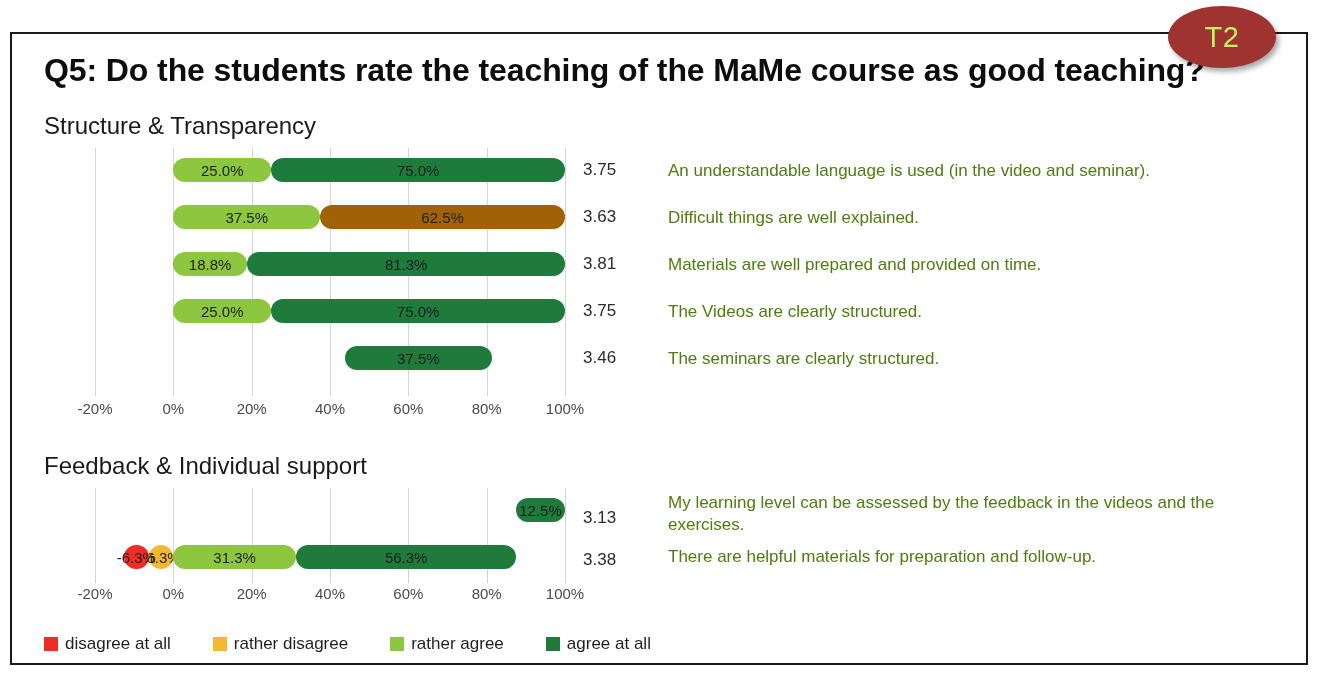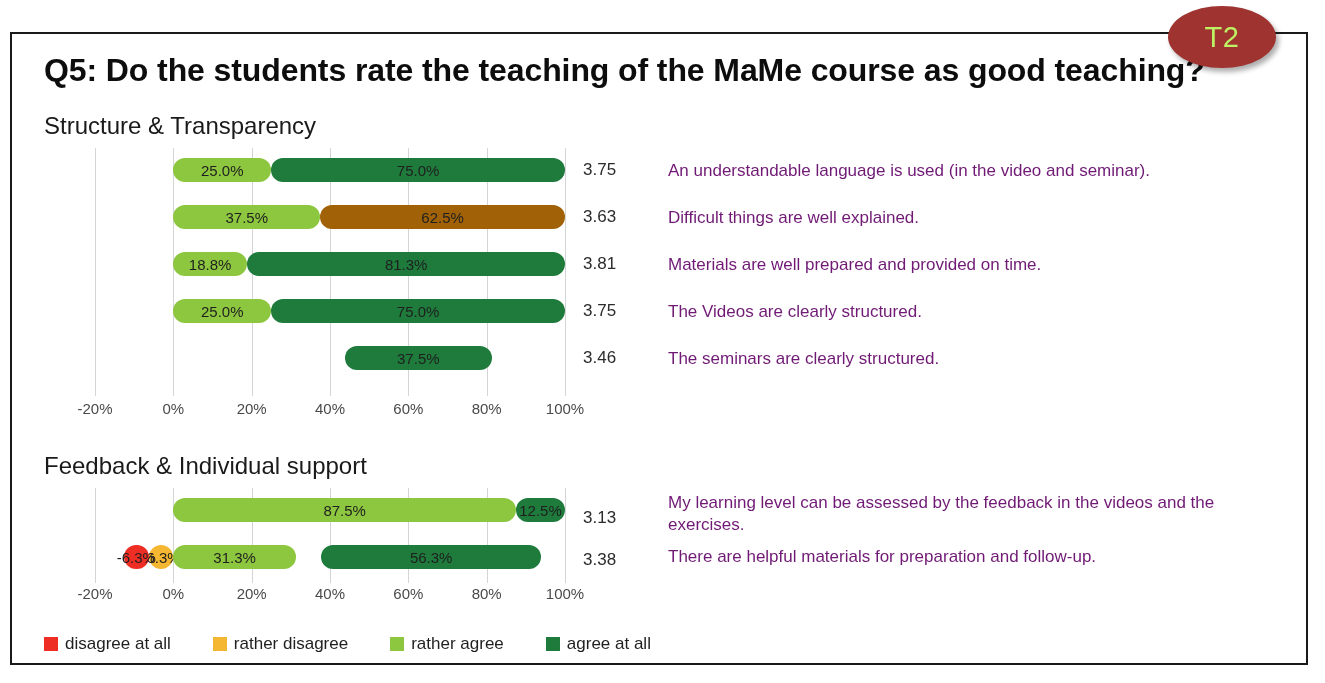--- a/index.html
+++ b/index.html
@@ -42,21 +42,21 @@
   
   .axis{position:absolute;left:95px;height:20px;}
   #axis1{top:400px;width:470px;}
   #axis2{top:585px;width:470px;}
   .tick{position:absolute;top:0;font-size:15px;color:#4a4a4a;
         transform:translateX(-50%);white-space:nowrap;}
 
   
   .rating{position:absolute;left:583px;font-size:17px;color:#2b2b2b;}
   .statement{position:absolute;left:668px;width:625px;font-size:17px;
-             color:#701a75;line-height:1.28;}
+             color:#4d7c0f;line-height:1.28;}
 
   
   #legend{position:absolute;left:44px;top:634px;display:flex;align-items:center;}
   .legend-item{display:flex;align-items:center;margin-right:42px;}
   .swatch{width:14px;height:14px;margin-right:7px;display:inline-block;}
   .legend-label{font-size:17px;color:#1f1f1f;white-space:nowrap;}
 </style>
 </head>
 <body>
 
@@ -111,28 +111,27 @@
 
 <div class="plot" id="plot2">
     <div class="gridline" style="left: 0px;"></div>
     <div class="gridline" style="left: 78.3333px;"></div>
     <div class="gridline" style="left: 156.667px;"></div>
     <div class="gridline" style="left: 235px;"></div>
     <div class="gridline" style="left: 313.333px;"></div>
     <div class="gridline" style="left: 391.667px;"></div>
     <div class="gridline" style="left: 470px;"></div>
     <div class="barrow" style="top: 10px;">
-      <div class="seg" style="left: 78.3333px; width: 342.708px; background: rgb(141, 198, 63);">87.5%</div>
       <div class="seg" style="left: 421.042px; width: 48.9583px; background: rgb(30, 123, 60); overflow: visible;">12.5%</div>
     </div>
     <div class="barrow" style="top: 57px;">
       <div class="seg" style="left: 53.6583px; width: 24.675px; background: rgb(245, 183, 49); overflow: visible;">-6.3%</div>
       <div class="seg" style="left: 28.9833px; width: 24.675px; background: rgb(238, 46, 36); overflow: visible;">-6.3%</div>
       <div class="seg" style="left: 78.3333px; width: 122.592px; background: rgb(141, 198, 63);">31.3%</div>
-      <div class="seg" style="left: 200.925px; width: 220.508px; background: rgb(30, 123, 60); margin-left: 25px;">56.3%</div>
+      <div class="seg" style="left: 200.925px; width: 220.508px; background: rgb(30, 123, 60);">56.3%</div>
     </div>
   </div>
 <div class="axis" id="axis2">
     <div class="tick" style="left: 0px;">-20%</div>
     <div class="tick" style="left: 78.3333px;">0%</div>
     <div class="tick" style="left: 156.667px;">20%</div>
     <div class="tick" style="left: 235px;">40%</div>
     <div class="tick" style="left: 313.333px;">60%</div>
     <div class="tick" style="left: 391.667px;">80%</div>
     <div class="tick" style="left: 470px;">100%</div>

